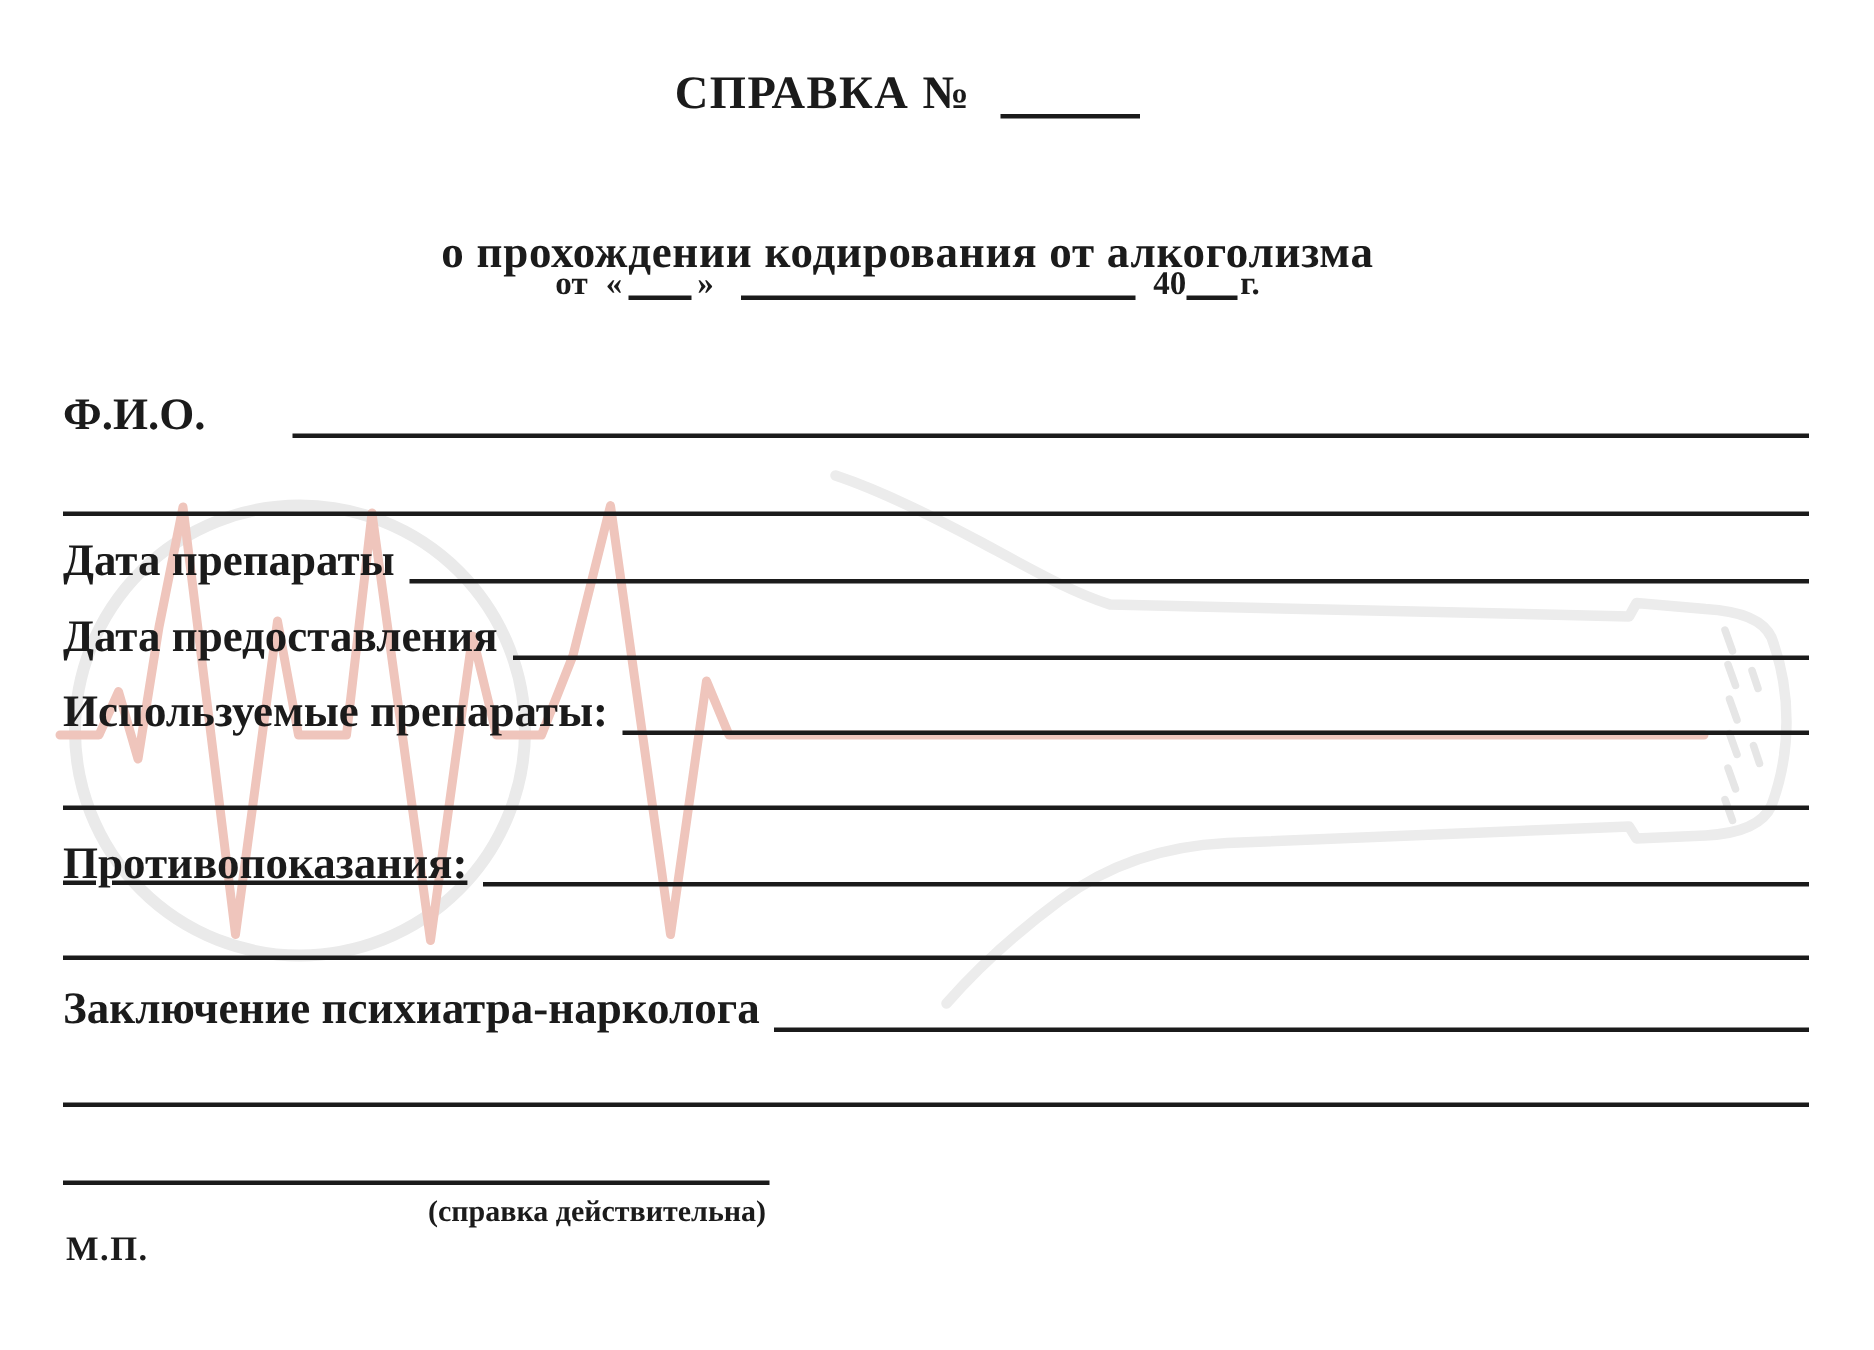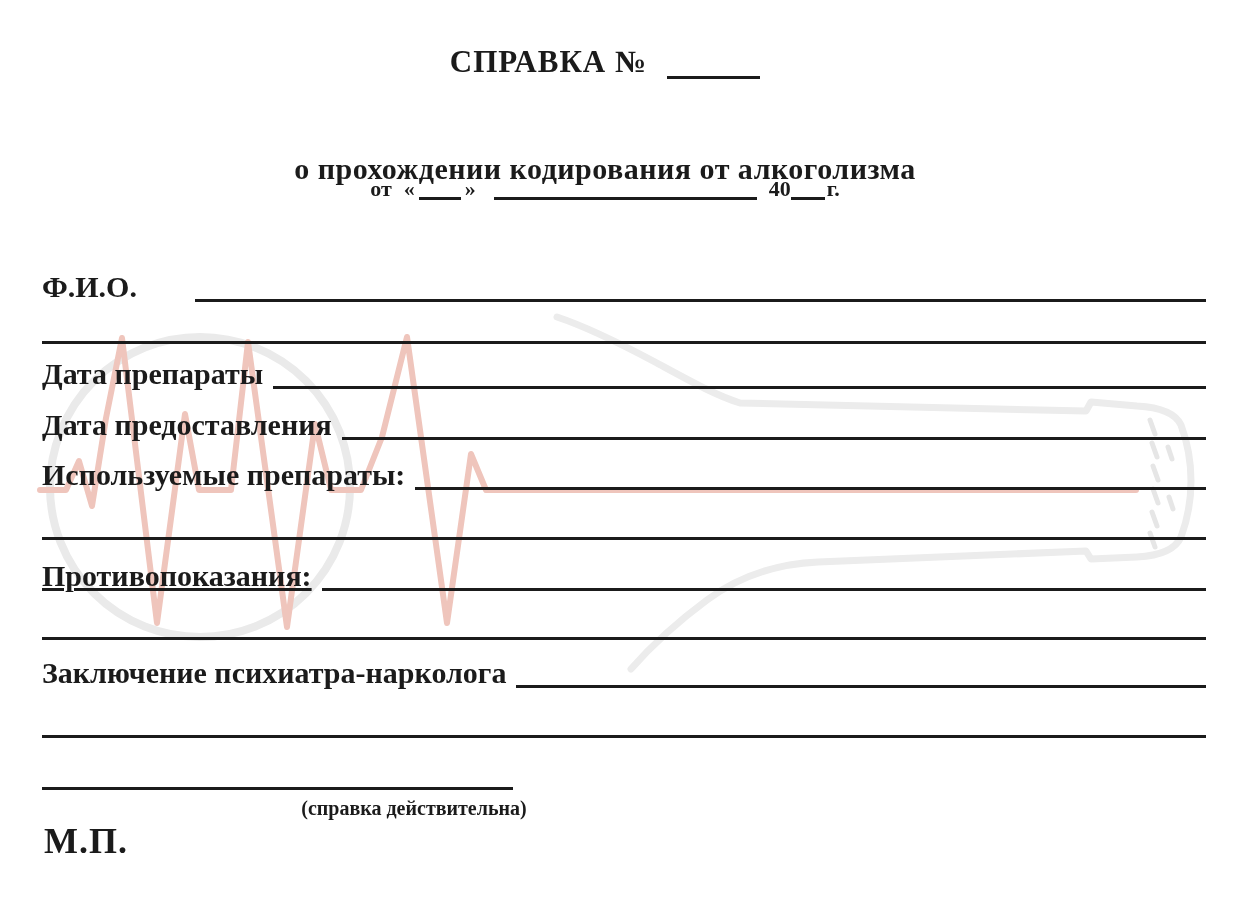--- a/index.html
+++ b/index.html
@@ -33,42 +33,42 @@
 
   
   .row {
     position:absolute; left:42px; width:1164px; height:42px;
     display:flex; align-items:flex-end;
     font-size:30px; font-weight:700; line-height:1.05; white-space:nowrap;
   }
   .row .lbl { padding-right:10px; }
   .fill { flex:1; border-bottom:3px solid #1b1b1b; }
 
-  .r-fio        { top:260px;gap:48px; }
+  .r-fio        { top:250px;gap:48px; }
   .r-birth      { top:347px; }
   .r-issue      { top:398px; }
   .r-drugs      { top:448px; }
   .r-contra     { top:549px;text-decoration:underline; }
   .r-conclusion { top:646px;text-align:center; }
 
   
   .hr { position:absolute; left:42px; width:1164px; height:3px; background:#1b1b1b; }
   .hr-1 { top:341px; }
   .hr-2 { top:537px; }
   .hr-3 { top:637px; }
   .hr-4 { top:735px; }
   .hr-short { top:787px; width:471px; }
 
   .validity {
     position:absolute; top:797px; left:278px; width:240px;
-    text-align:center; font-size:20px; font-weight:700;margin-left:16px;
+    text-align:center; font-size:20px; font-weight:700;
   }
   .seal {
     position:absolute; top:820px; left:44px;
-    font-size:36px; font-weight:700; letter-spacing:1px;
+    font-size:23px; font-weight:700; letter-spacing:1px;
   }
 </style>
 </head>
 <body>
 
 <div class="page">
 
   <svg class="wm" width="1249" height="900" viewBox="0 0 1249 900" aria-hidden="true">
 
     <circle cx="200" cy="487" r="150" fill="none" stroke="#eaeaea" stroke-width="8"></circle>

